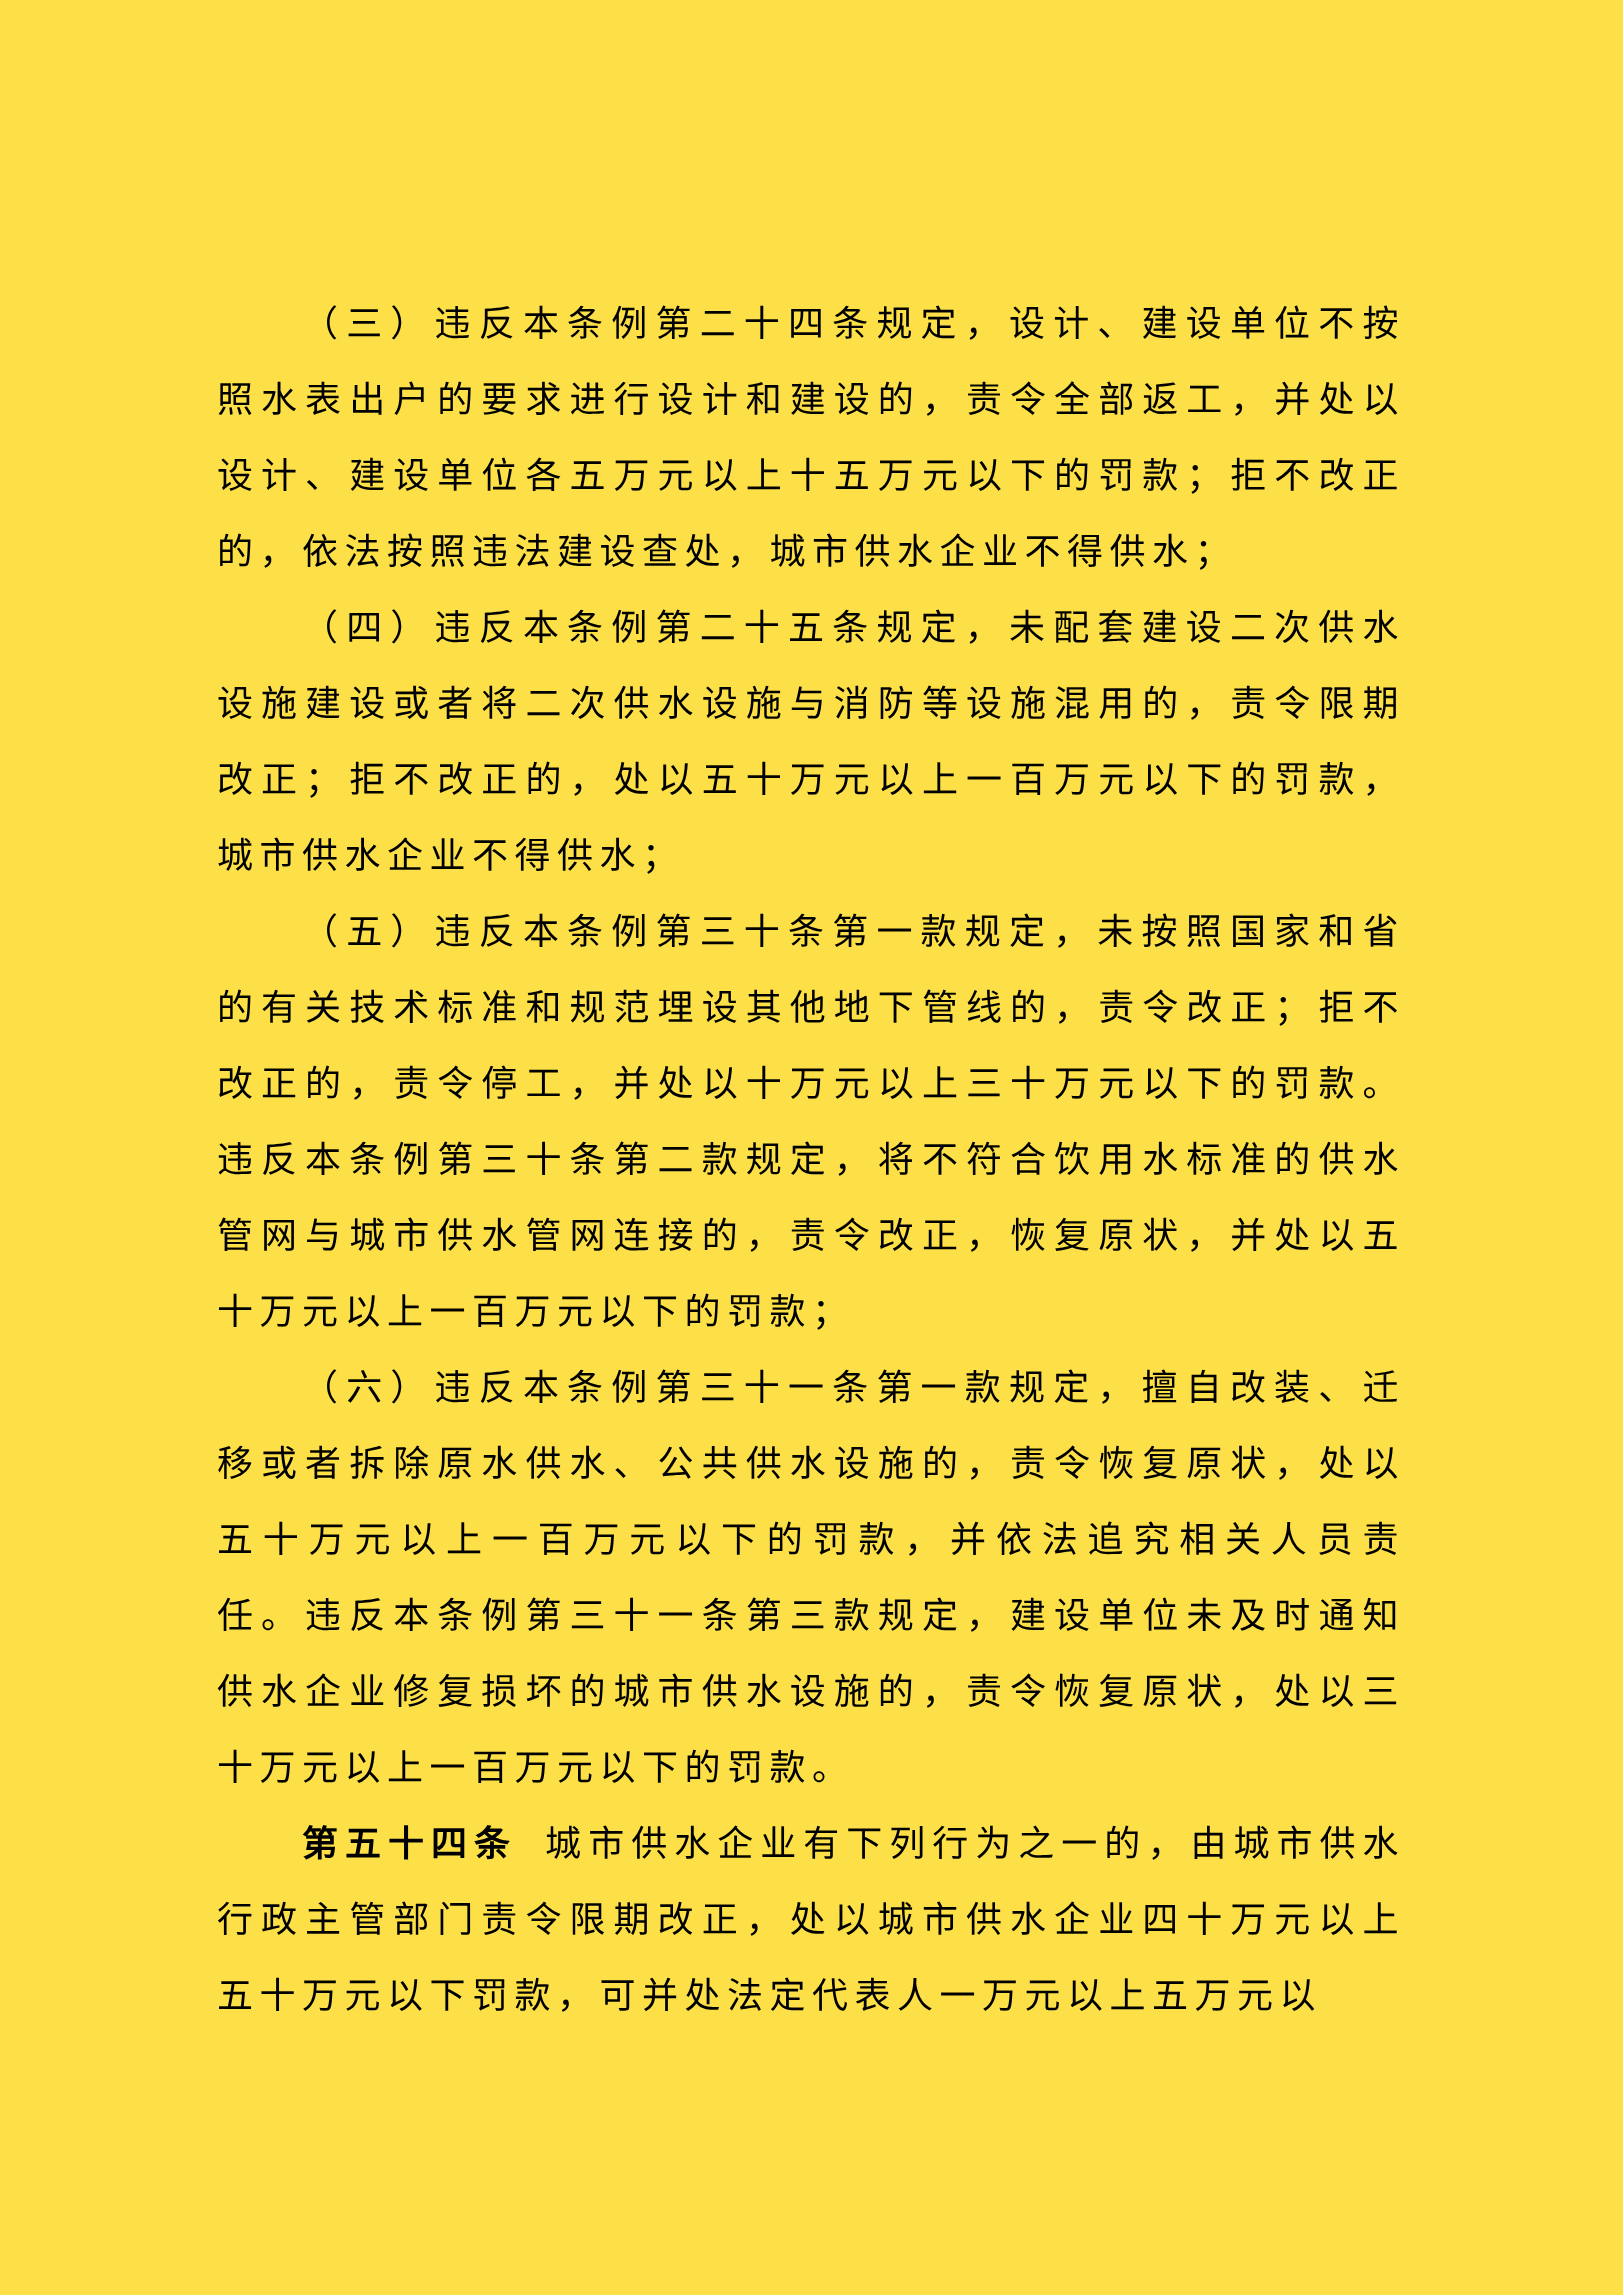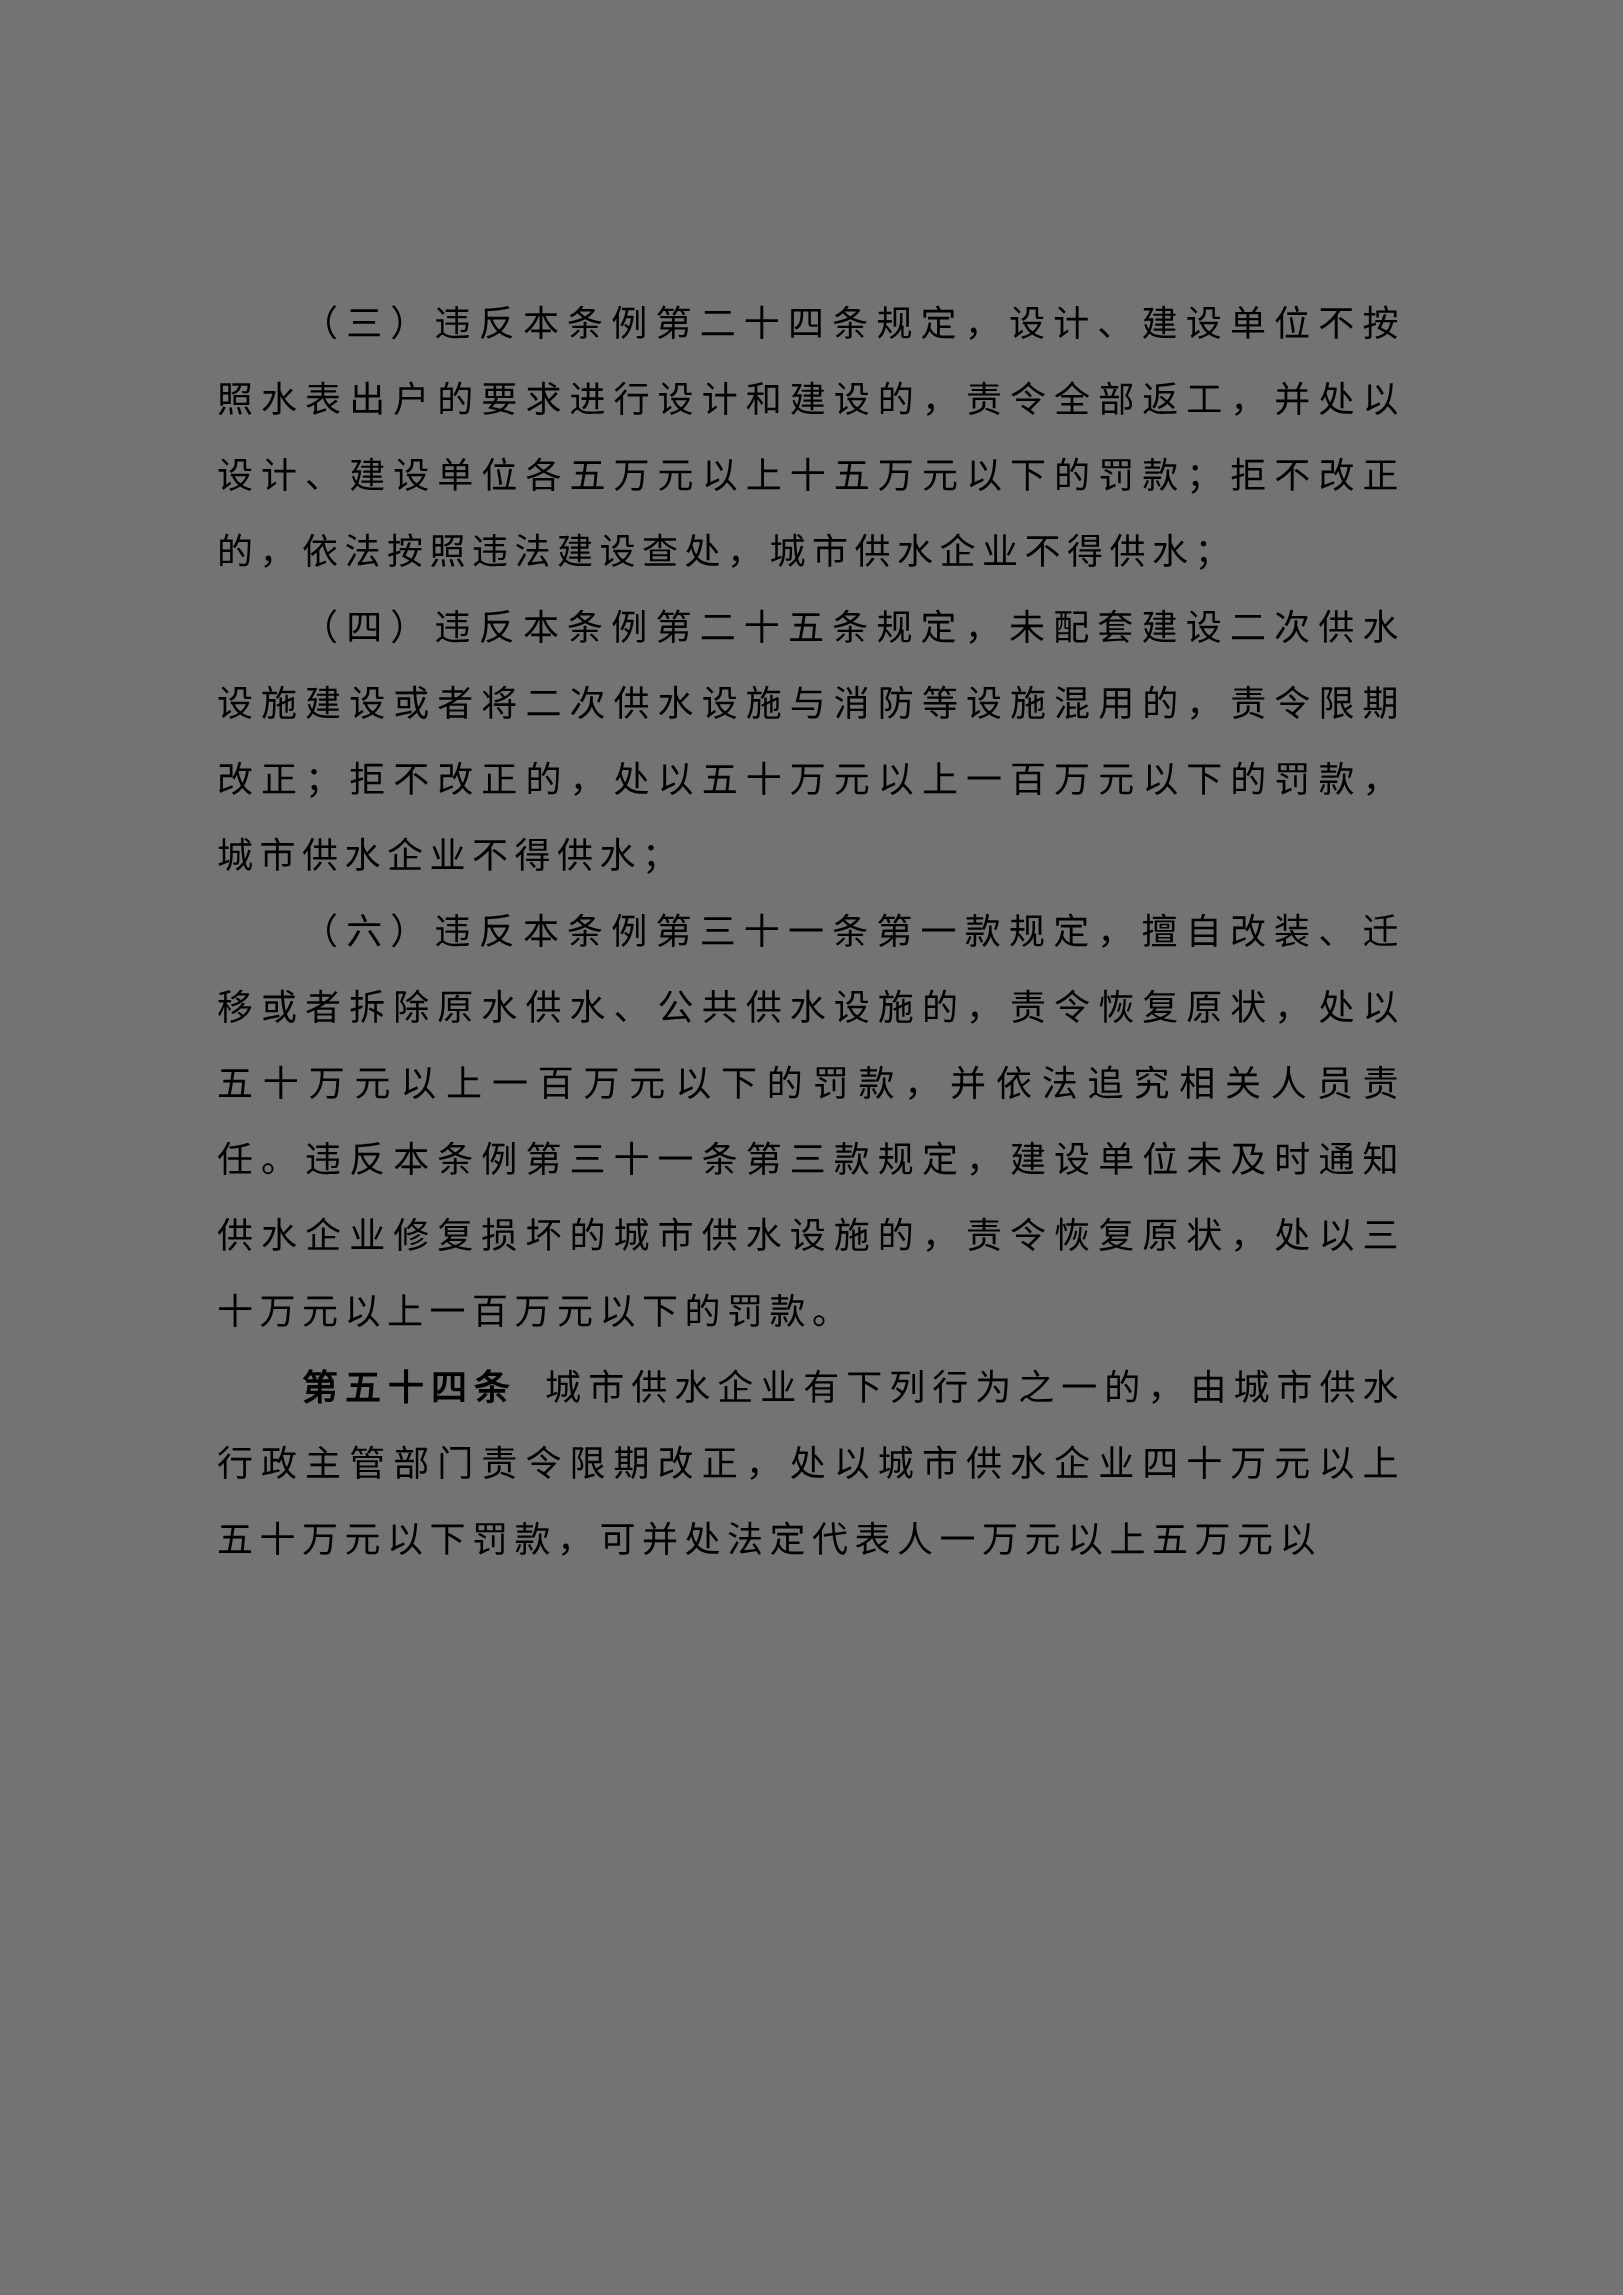--- a/index.html
+++ b/index.html
@@ -4,21 +4,21 @@
 <style>
   html, body {
     margin: 0;
     padding: 0;
     background: #ffffff;
   }
   .page {
     position: relative;
     width: 1623px;
     height: 2295px;
-    background: #737373;
+    background: #fde047;
     overflow: hidden;
   }
   .textblock {
     position: absolute;
     left: 217px;
     top: 286px;
     width: 1188px;
     color: #000000;
     font-family: "Liberation Serif", "DejaVu Serif", serif;
     font-size: 36px;
@@ -37,19 +37,20 @@
     margin-right: 28px; 
   }
 </style>
 </head>
 <body>
 
 <div class="page">
   <div class="textblock">
     <p class="para">（三）违反本条例第二十四条规定，设计、建设单位不按照水表出户的要求进行设计和建设的，责令全部返工，并处以设计、建设单位各五万元以上十五万元以下的罚款；拒不改正的，依法按照违法建设查处，城市供水企业不得供水；</p>
     <p class="para">（四）违反本条例第二十五条规定，未配套建设二次供水设施建设或者将二次供水设施与消防等设施混用的，责令限期改正；拒不改正的，处以五十万元以上一百万元以下的罚款，城市供水企业不得供水；</p>
+    <p class="para">（五）违反本条例第三十条第一款规定，未按照国家和省的有关技术标准和规范埋设其他地下管线的，责令改正；拒不改正的，责令停工，并处以十万元以上三十万元以下的罚款。违反本条例第三十条第二款规定，将不符合饮用水标准的供水管网与城市供水管网连接的，责令改正，恢复原状，并处以五十万元以上一百万元以下的罚款；</p>
     <p class="para">（六）违反本条例第三十一条第一款规定，擅自改装、迁移或者拆除原水供水、公共供水设施的，责令恢复原状，处以五十万元以上一百万元以下的罚款，并依法追究相关人员责任。违反本条例第三十一条第三款规定，建设单位未及时通知供水企业修复损坏的城市供水设施的，责令恢复原状，处以三十万元以上一百万元以下的罚款。</p>
     <p class="para">
       <span class="article-lead">第五十四条</span><span>城市供水企业有下列行为之一的，由城市供水行政主管部门责令限期改正，处以城市供水企业四十万元以上五十万元以下罚款，可并处法定代表人一万元以上五万元以</span>
     </p>
   </div>
 </div>
 
 
 </body></html>

